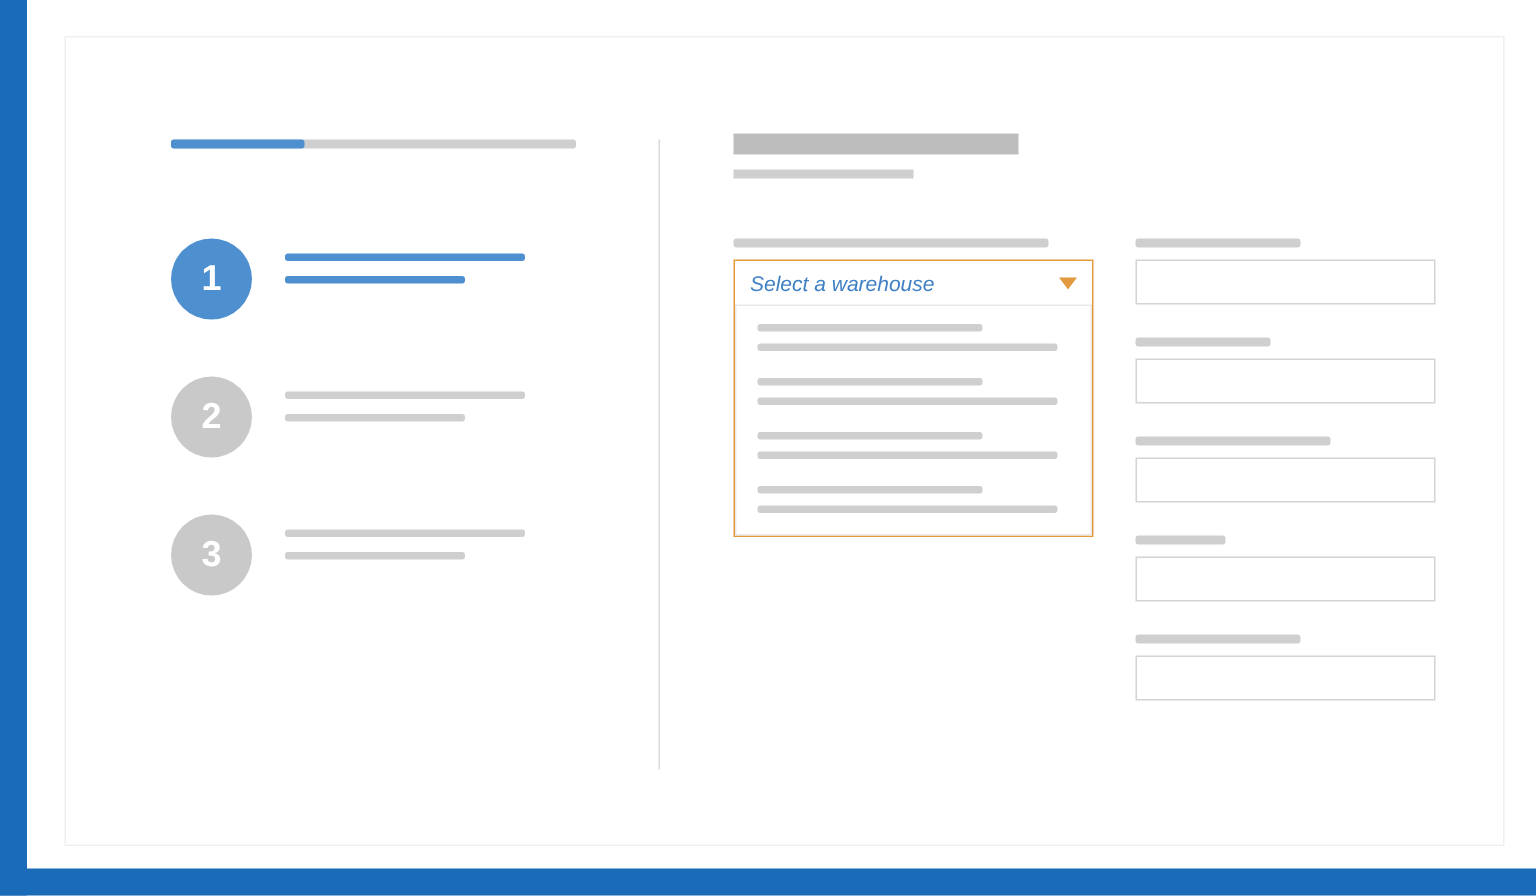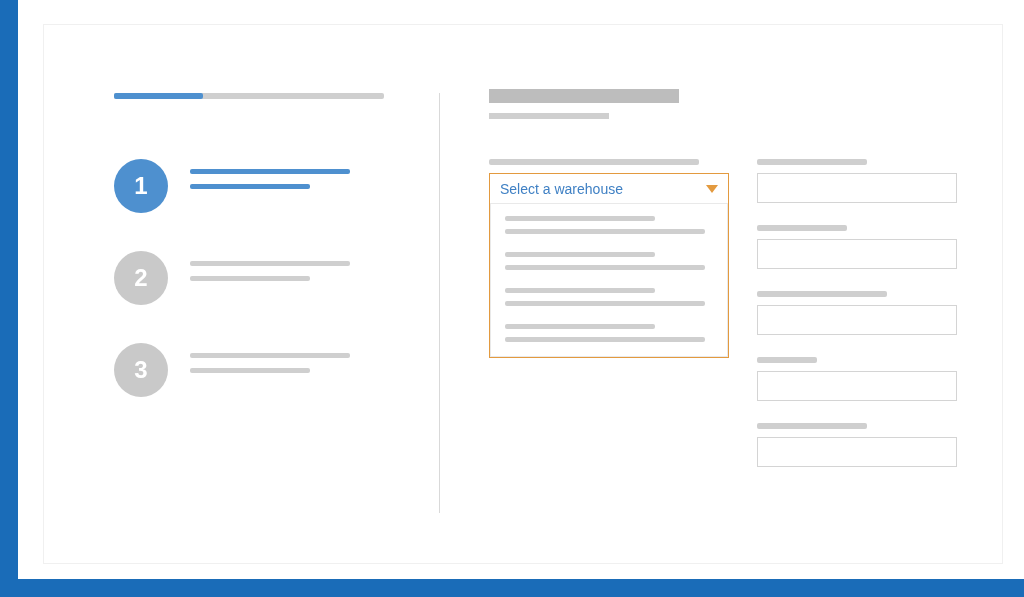--- a/index.html
+++ b/index.html
@@ -99,21 +99,21 @@
   }
   .title-block .t-line2 {
     width: 120px; height: 6px; background: #cfcfcf;
   }
 
   .form-area {
     display: flex;
     gap: 28px;
     margin-top: 40px;
   }
-  .col-a { width: 240px; }
+  .col-a { width: 240px; font-style: italic; }
   .col-b { width: 200px; }
 
   .field-label {
     height: 6px; background: #cfcfcf; border-radius: 2px; margin-bottom: 8px;
   }
   .label-w210 { width: 210px; }
   .label-w110 { width: 110px; }
   .label-w130 { width: 130px; }
   .label-w60  { width: 60px; }
   .label-w90  { width: 90px; }

